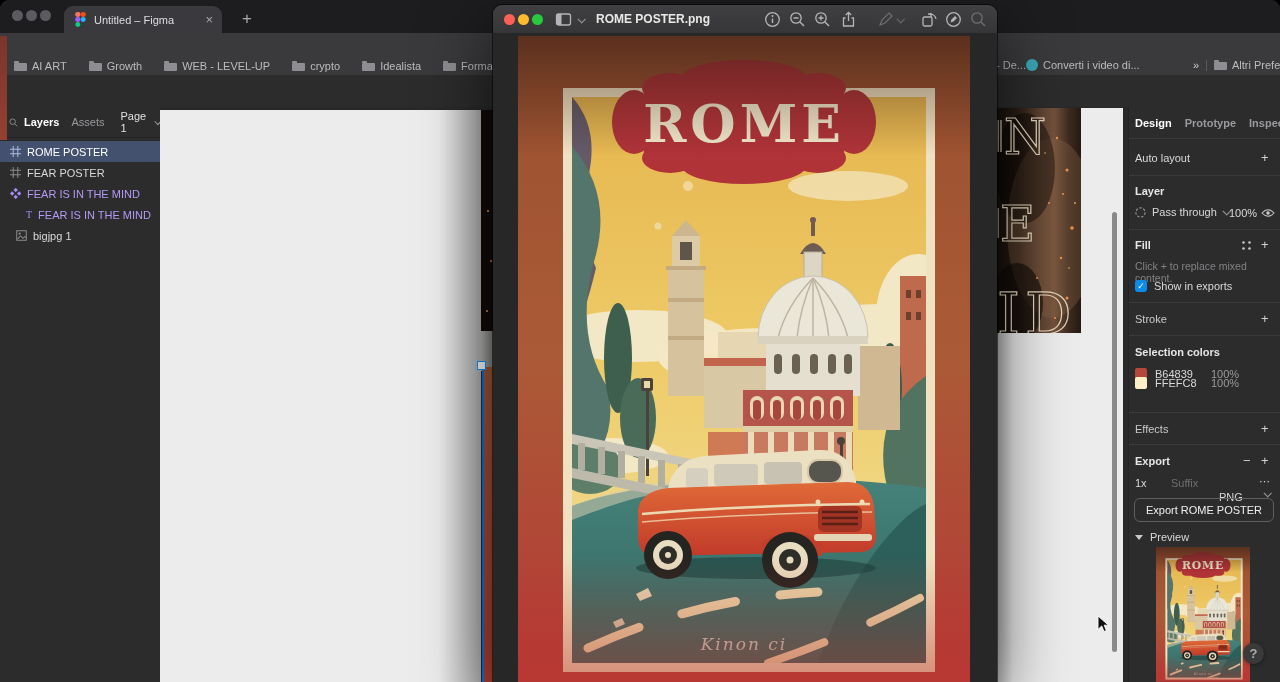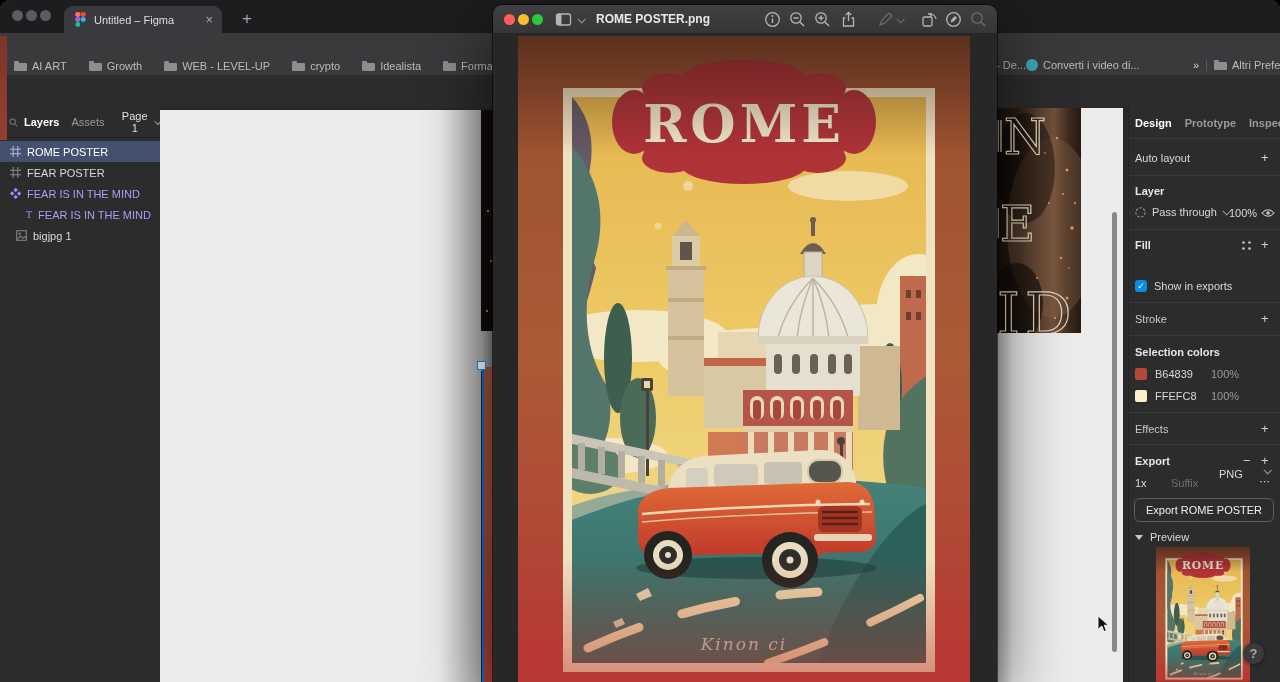--- a/index.html
+++ b/index.html
@@ -26,21 +26,21 @@
   .bm{display:flex;align-items:center;gap:5px;color:#bcbcbf;font-size:11px;white-space:nowrap;}
   .folder{width:13px;height:10px;position:relative;}
   .folder:before{content:"";position:absolute;left:0;top:0;width:5px;height:2px;background:#8e8e92;border-radius:1px 1px 0 0;}
   .folder:after{content:"";position:absolute;left:0;top:2px;width:13px;height:8px;background:#8e8e92;border-radius:1px;}
   .extic{top:37px;width:15px;height:15px;}
   
   #ftoolbar{left:0;top:75px;width:1280px;height:32px;background:#2c2c2c;}
   .ftool{top:76px;height:30px;color:#d9d9d9;}
   #movetool{left:36px;top:76px;width:30px;height:30px;background:#0c8ce9;border-radius:5px;}
   #lpanel{left:0;top:107px;width:160px;height:575px;background:#2c2c2c;}
-  #lpanel .tabs{height:30px;display:flex;align-items:center;border-bottom:1px solid #222;font-size:11px;text-align:center;}
+  #lpanel .tabs{height:30px;display:flex;align-items:center;border-bottom:1px solid #222;font-size:11px;}
   .lrow{height:21px;display:flex;align-items:center;font-size:11px;color:#d9d9d9;gap:6px;}
   .lrow.sel{background:#44516e;color:#fff;}
   .lrow.purple{color:#b49af5;}
   
   #canvas{left:160px;top:107px;width:968px;height:575px;background:#29292c;}
   #abLeft{left:160px;top:110px;width:321px;height:572px;background:#ececec;}
   #abLeft .shade{position:absolute;right:0;top:0;width:42px;height:100%;background:linear-gradient(to right,rgba(0,0,0,0),rgba(0,0,0,.25));}
   #gapcol{left:481px;top:331px;width:16px;height:40px;background:linear-gradient(to right,#b5b5b2,#6e6e6c);}
   #fearSliver{left:481px;top:110px;width:15px;height:221px;background:#100b09;}
   #romeSliver{left:483px;top:367px;width:14px;height:315px;background:linear-gradient(#a05836,#b23f33);}
@@ -631,49 +631,50 @@
     <div class="abs rp-h" style="left:6px;top:132px">Fill</div>
     <svg class="abs" style="left:112px;top:133px" width="11" height="11" viewBox="0 0 11 11">
       <g fill="#c9c9c9">
           <circle cx="2.5" cy="2.5" r="1.3"></circle>
           <circle cx="8.5" cy="2.5" r="1.3"></circle>
           <circle cx="2.5" cy="8.5" r="1.3"></circle>
           <circle cx="8.5" cy="8.5" r="1.3"></circle>
         </g>
       </svg>
     <div class="abs plus" style="left:132px;top:130px">+</div>
+    <div class="abs" style="left:6px;top:153px;font-size:10.5px;color:#828286">Click + to replace mixed content.</div>
     <div class="abs" style="left:6px;top:173px;display:flex;align-items:center;gap:7px">
       <span class="ic" style="width:12px;height:12px;background:#0c8ce9;border-radius:3px;color:#fff;font-size:9px">✓</span>
       <span>Show in exports</span>
     </div>
     <div class="rp-div" style="top:195px"></div>
     <div class="abs" style="left:6px;top:206px;color:#c9c9c9">Stroke</div>
     <div class="abs plus" style="left:132px;top:204px">+</div>
     <div class="rp-div" style="top:228px"></div>
     <div class="abs rp-h" style="left:6px;top:239px">Selection colors</div>
     <div class="abs" style="left:6px;top:261px;display:flex;align-items:center;gap:8px">
       <span class="swatch" style="background:#B64839"></span>
       <span style="width:48px">B64839</span>
       <span style="color:#9a9a9e">100%</span>
     </div>
-    <div class="abs" style="left:6px;top:283px;display:flex;align-items:center;gap:8px">
+    <div class="abs" style="left:6px;top:270px;display:flex;align-items:center;gap:8px">
       <span class="swatch" style="background:#FFEFC8"></span>
       <span style="width:48px">FFEFC8</span>
       <span style="color:#9a9a9e">100%</span>
     </div>
     <div class="rp-div" style="top:305px"></div>
     <div class="abs" style="left:6px;top:316px;color:#c9c9c9">Effects</div>
     <div class="abs plus" style="left:132px;top:314px">+</div>
     <div class="rp-div" style="top:337px"></div>
     <div class="abs rp-h" style="left:6px;top:348px">Export</div>
     <div class="abs plus" style="left:114px;top:346px">−</div>
     <div class="abs plus" style="left:132px;top:346px">+</div>
     <div class="abs" style="left:6px;top:370px">1x</div>
     <div class="abs" style="left:42px;top:370px;color:#6f6f73">Suffix</div>
-    <div class="abs" style="left:90px;top:361px;display:flex;gap:21px">
+    <div class="abs" style="left:90px;top:384px;display:flex;gap:21px">
       <span>PNG</span>
         <span class="chev"></span>
     </div>
     <div class="abs" style="left:130px;top:368px;letter-spacing:1px">⋯</div>
     <div id="exportBtn" class="abs ic">Export ROME POSTER</div>
     <div class="abs" style="left:6px;top:424px;display:flex;align-items:center;gap:7px">
       <span style="width:0;height:0;border-left:4px solid transparent;border-right:4px solid transparent;border-top:5px solid #c9c9c9"></span>
       <span>Preview</span>
     </div>
   </div>

